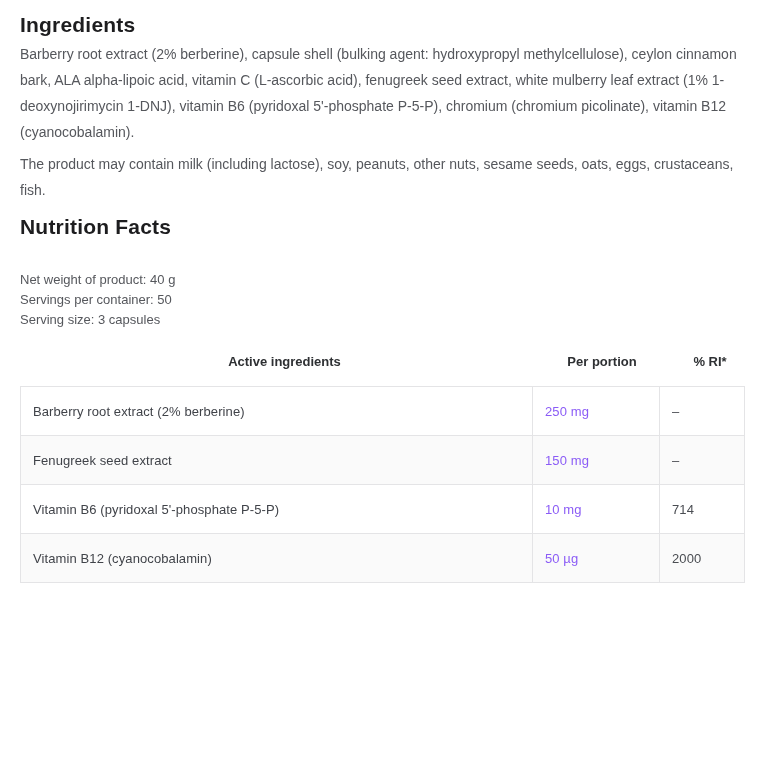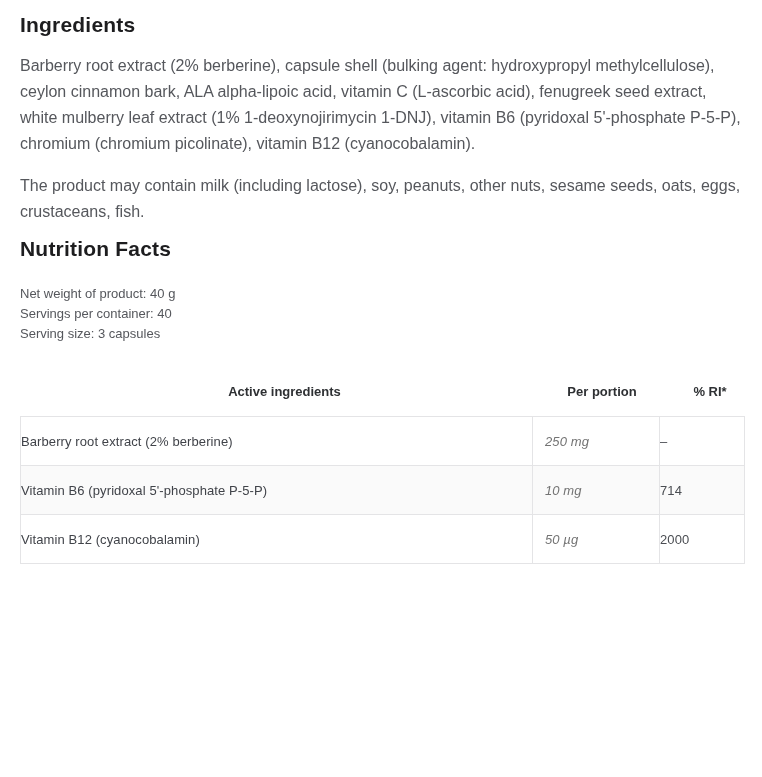--- a/index.html
+++ b/index.html
@@ -22,30 +22,30 @@
     font-weight: 700;
     color: #1d1d1f;
     letter-spacing: 0.2px;
     margin: 0;
   }
   #ingredients-title {
     margin-bottom: 0;
   }
   #nutrition-title {
     margin-top: 12px;
-    margin-bottom: 23px;
+    margin-bottom: 31px;
   }
   .body-text {
-    font-size: 16px;
+    font-size: 14px;
     line-height: 26px;
     color: #55575c;
-    margin: 16px 0 6px 0;
+    margin: 4px 0 6px 0;
   }
   .meta-block {
-    margin-bottom: 40px;
+    margin-bottom: 24px;
   }
   .meta-line {
     font-size: 13px;
     line-height: 20px;
     color: #55575c;
     margin: 0;
   }
   table.nutrition-table {
     border-collapse: collapse;
     width: 724px;
@@ -62,24 +62,24 @@
     padding: 0 0 17px 16px;
     border: none;
   }
   table.nutrition-table thead th.col-per-portion { padding-left: 12px; }
   table.nutrition-table tbody td {
     border: 1px solid #e4e4e6;
     height: 48px;
     font-size: 13px;
     font-weight: 500;
     color: #404349;
-    padding: 0 8px 0 0;
+    padding: 0 8px 0 12px;
     letter-spacing: 0.1px;
   }
-  table.nutrition-table tbody td.col-per-portion { padding-left: 12px; color: #737373; font-style: italic; }
+  table.nutrition-table tbody td.col-per-portion { padding-left: 12px; color: #8b5cf6; }
   table.nutrition-table tbody td.col-ri { color: #4a4d52; }
   table.nutrition-table tbody tr:nth-child(even) {
     background: #fafafa;
   }
   table.nutrition-table tbody tr:nth-child(odd) {
     background: #ffffff;
   }
 </style>
 </head>
 <body>
@@ -89,21 +89,21 @@
   <h2 class="section-title" id="ingredients-title">Ingredients</h2>
 
   <p class="body-text">Barberry root extract (2% berberine), capsule shell (bulking agent: hydroxypropyl methylcellulose), ceylon cinnamon bark, ALA alpha-lipoic acid, vitamin C (L-ascorbic acid), fenugreek seed extract, white mulberry leaf extract (1% 1-deoxynojirimycin 1-DNJ), vitamin B6 (pyridoxal 5'-phosphate P-5-P), chromium (chromium picolinate), vitamin B12 (cyanocobalamin).</p>
 
   <p class="body-text">The product may contain milk (including lactose), soy, peanuts, other nuts, sesame seeds, oats, eggs, crustaceans, fish.</p>
 
   <h2 class="section-title" id="nutrition-title">Nutrition Facts</h2>
 
   <div class="meta-block">
     <p class="meta-line">Net weight of product: 40 g</p>
-    <p class="meta-line">Servings per container: 40</p>
+    <p class="meta-line">Servings per container: 50</p>
     <p class="meta-line">Serving size: 3 capsules</p>
   </div>
 
   <table class="nutrition-table">
     <colgroup>
       <col class="c1">
       <col class="c2">
       <col class="c3">
     </colgroup>
     <thead>
@@ -113,20 +113,25 @@
         <th class="col-ri">% RI*</th>
       </tr>
     </thead>
     <tbody id="nutrition-rows">
         <tr>
           <td class="col-name">Barberry root extract (2% berberine)</td>
           <td class="col-per-portion">250 mg</td>
           <td class="col-ri">–</td>
         </tr>
         <tr>
+          <td class="col-name">Fenugreek seed extract</td>
+          <td class="col-per-portion">150 mg</td>
+          <td class="col-ri">–</td>
+        </tr>
+        <tr>
           <td class="col-name">Vitamin B6 (pyridoxal 5'-phosphate P-5-P)</td>
           <td class="col-per-portion">10 mg</td>
           <td class="col-ri">714</td>
         </tr>
         <tr>
           <td class="col-name">Vitamin B12 (cyanocobalamin)</td>
           <td class="col-per-portion">50 µg</td>
           <td class="col-ri">2000</td>
         </tr>
       </tbody>

